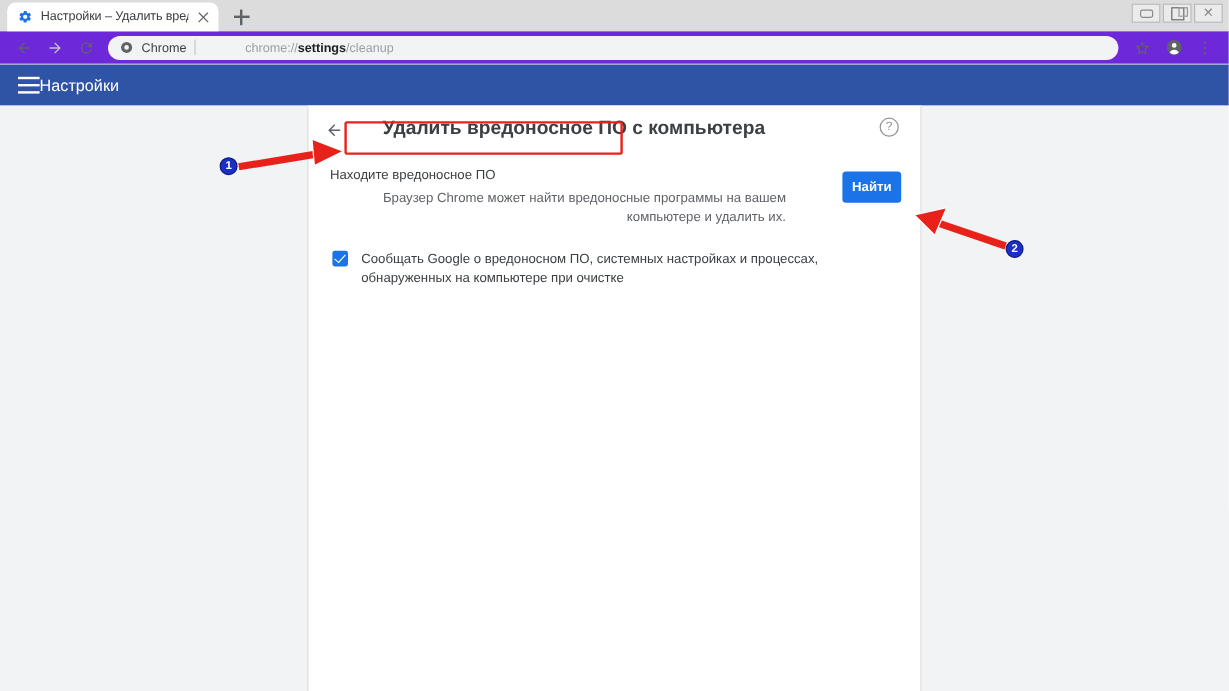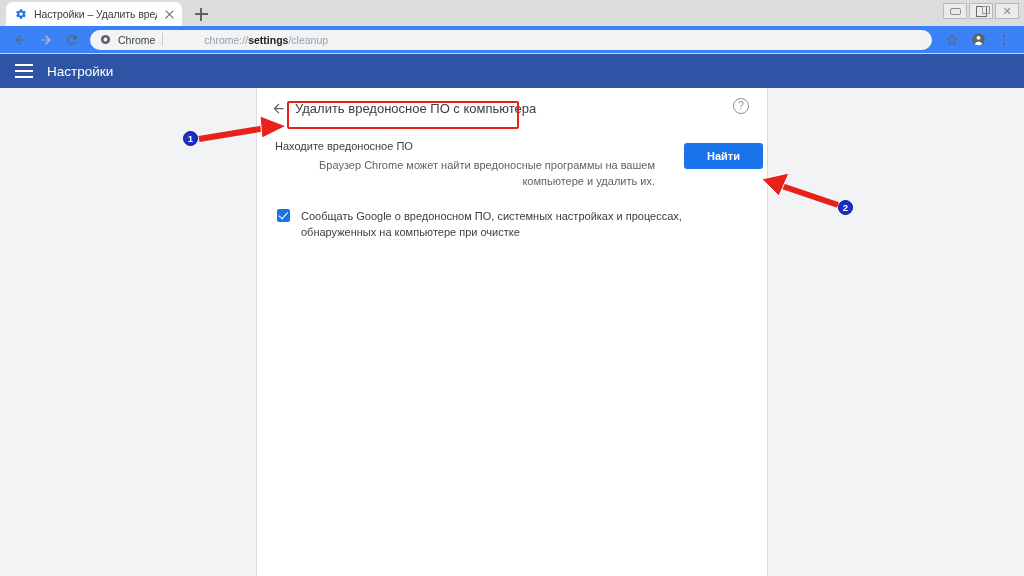--- a/index.html
+++ b/index.html
@@ -110,21 +110,21 @@
     content: ""; position: absolute;
     width: 6px; height: 6px;
     border: 1.2px solid #9a9a9a;
     top: 2px; left: 12px;
   }
   .wc-close { color: #8a8a8a; font-size: 11px; line-height: 1; }
 
   
   .toolbar {
     height: 28px;
-    background: #3b82f6;
+    background: #6d28d9;
     display: flex;
     align-items: center;
     padding: 0 8px;
     gap: 2px;
     border-bottom: 1px solid #d4d4d4;
   }
   .nav-btn {
     width: 24px; height: 24px;
     display: flex; align-items: center; justify-content: center;
     border-radius: 50%;
@@ -194,21 +194,20 @@
     margin-left: 15px;
     display: flex; flex-direction: column; justify-content: space-between;
     cursor: pointer;
   }
   .hamburger span {
     display: block; height: 2px; width: 18px; background: #ffffff;
   }
   .settings-title {
     color: #ffffff;
     font-size: 13.5px;
-    margin-left: 14px;
     white-space: nowrap;
   }
   .search-box {
     position: absolute;
     left: 256px;
     top: 0;
     width: 512px;
     height: 34px;
     background: #3a5fb4;
     display: flex;
@@ -249,24 +248,25 @@
   }
   .back-arrow {
     width: 22px; height: 22px;
     display: flex; align-items: center; justify-content: center;
     color: #5f6368;
     font-size: 15px;
     cursor: pointer;
     flex: 0 0 22px;
   }
   .subpage-title {
-    font-size: 13px;
+    font-size: 16px;
     color: #3c4043;
-    margin-left: 6px;
+    margin-left: 30px;
     white-space: nowrap;
+    font-weight: bold;
   }
   .help-icon {
     position: absolute;
     right: 18px;
     top: 10px;
     width: 16px; height: 16px;
     border: 1.2px solid #8e9296;
     border-radius: 50%;
     color: #8e9296;
     font-size: 10px;
@@ -287,29 +287,29 @@
   }
   .section-desc {
     font-size: 11px;
     color: #5f6368;
     line-height: 1.45;
     max-width: 380px;
     text-align: right;
   }
   .primary-btn {
     position: absolute;
-    right: 4px;
+    right: 16px;
     top: 15px;
     background: #1a73e8;
     color: #ffffff;
     font-size: 11px;
     font-weight: 700;
     border: none;
     border-radius: 3px;
-    padding: 7px 23px;
+    padding: 7px 8px;
     cursor: pointer;
     font-family: "Liberation Sans", sans-serif;
   }
 
   .checkbox-row {
     display: flex;
     align-items: flex-start;
     gap: 11px;
     padding: 18px 22px 0 20px;
   }

